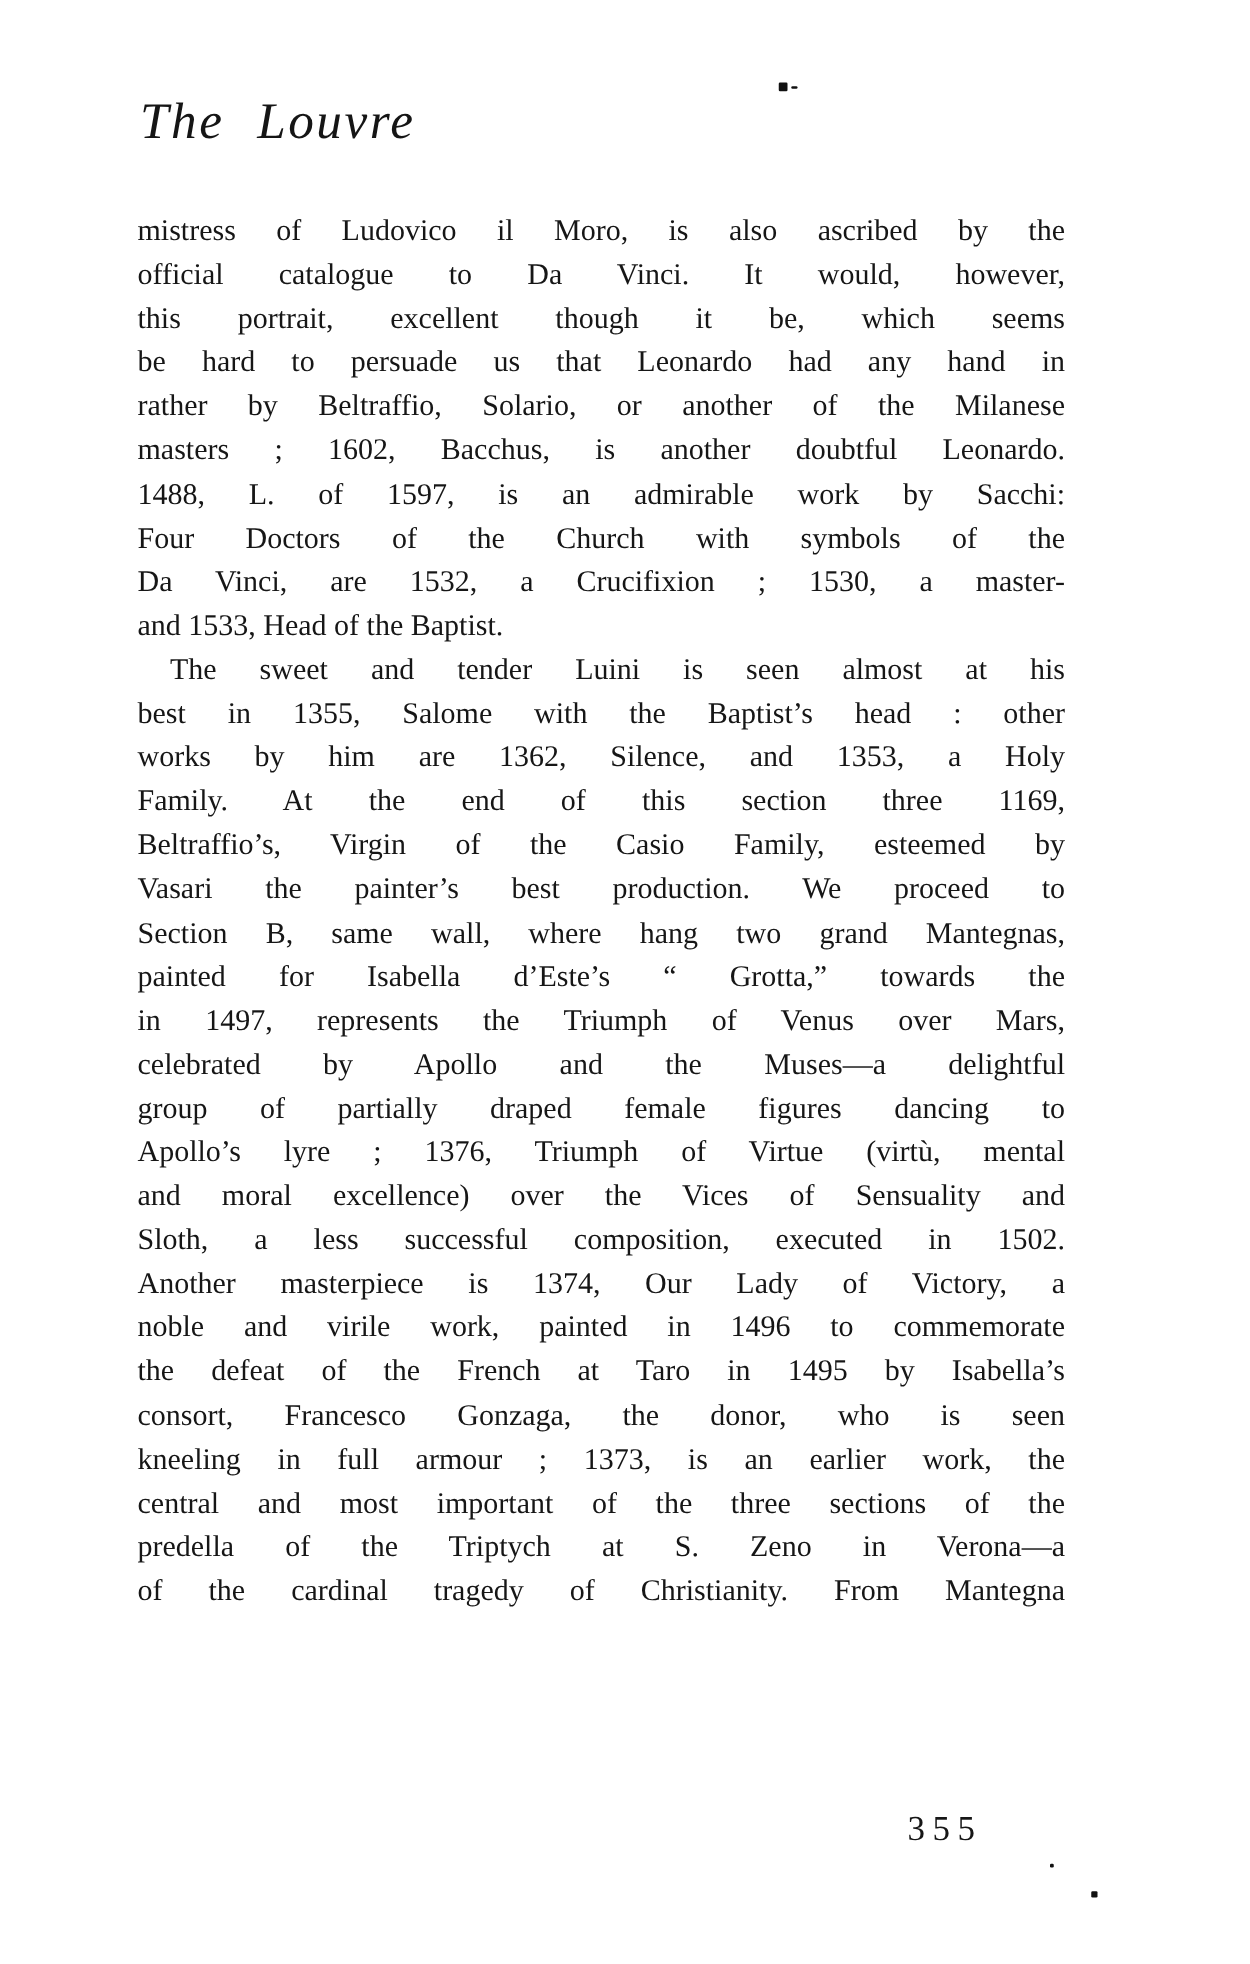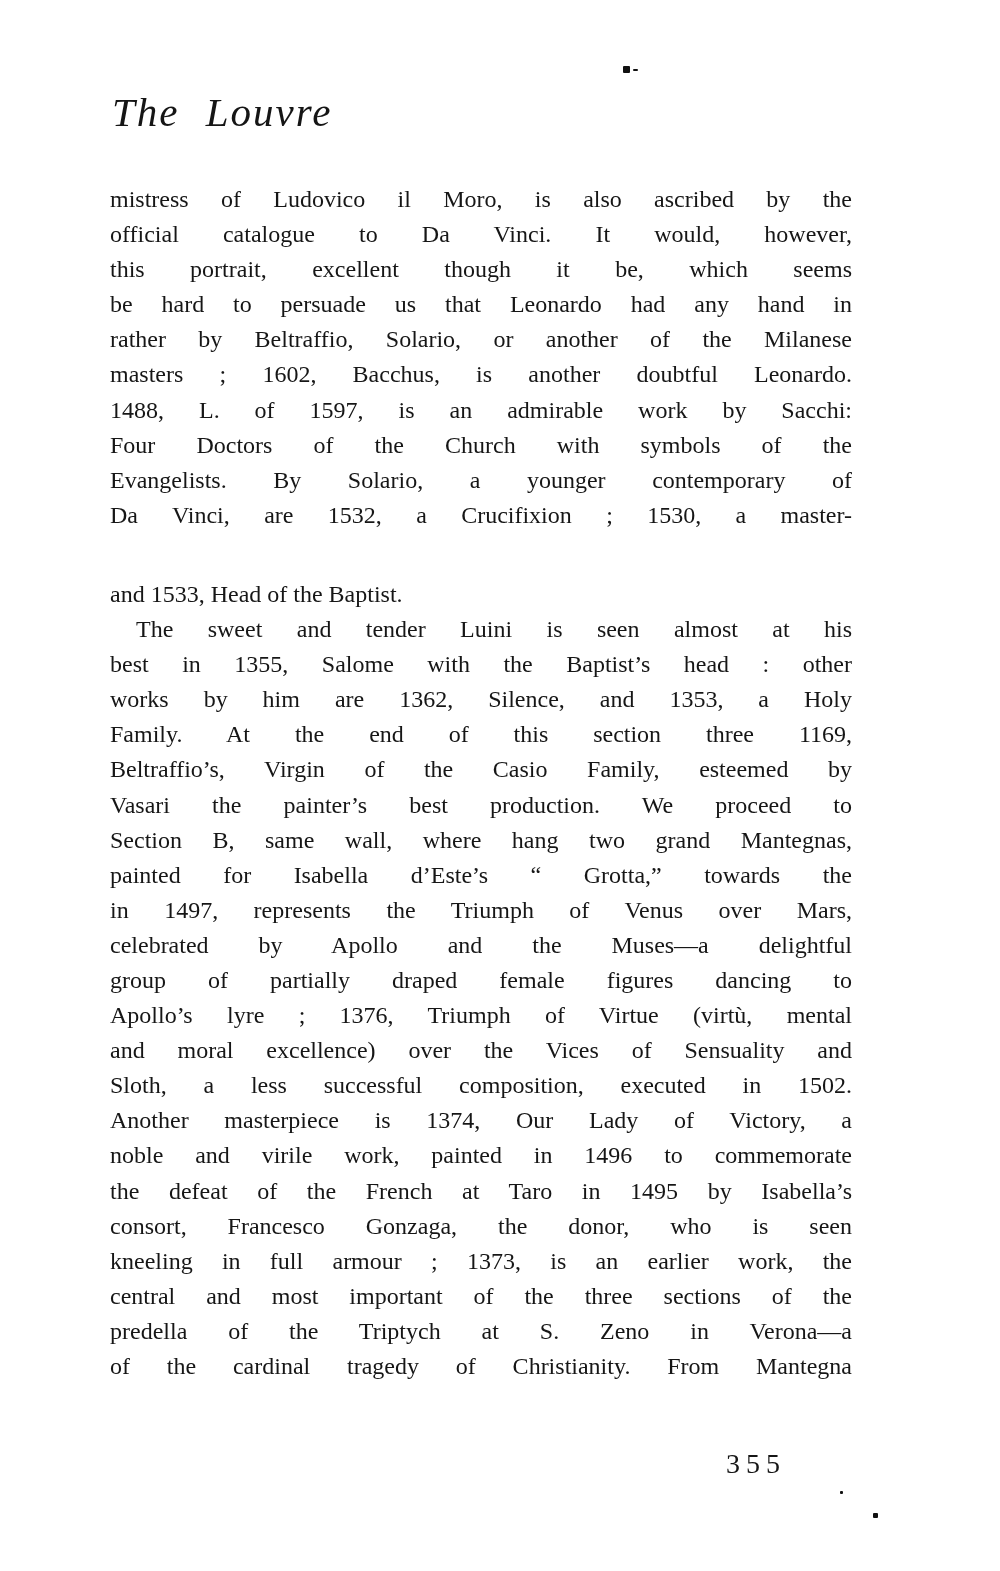--- a/index.html
+++ b/index.html
@@ -12,49 +12,48 @@
     width: 1000px;
     height: 1571px;
     background: #ffffff;
     color: #111111;
     font-family: "Liberation Serif", "DejaVu Serif", serif;
     overflow: hidden;
   }
   .running-head {
     position: absolute;
     left: 112px;
-    top: 88px;
+    top: 72px;
     font-size: 41px;
     font-style: italic;
     font-weight: normal;
     letter-spacing: 2px;
     word-spacing: 14px;
     color: #151515;
     margin: 0;
   }
   .text-block {
     position: absolute;
     left: 110px;
-    top: 182px;
+    top: 168px;
     width: 742px;
     font-size: 24px;
     line-height: 35.1px;
     color: #161616;
   }
   .line {
     text-align: justify;
     text-align-last: justify;
     white-space: normal;
     height: 35.1px;
     overflow: visible;
   }
   .line.no-just {
     text-align: right;
     text-align-last: left;
-    margin-top: 44px;
   }
   .line.indent {
     text-indent: 26px;
   }
   .page-number {
     position: absolute;
     left: 726px;
     top: 1448px;
     font-size: 28px;
     letter-spacing: 6px;
@@ -83,21 +82,20 @@
   <div class="text-block">
     <div>
         <div class="line">mistress of Ludovico il Moro, is also ascribed by the</div>
         <div class="line">official catalogue to Da Vinci.  It would, however,</div>
         <div class="line">this portrait, excellent though it be, which seems</div>
         <div class="line">be hard to persuade us that Leonardo had any hand in</div>
         <div class="line">rather by Beltraffio, Solario, or another of the Milanese</div>
         <div class="line">masters ; 1602, Bacchus, is another doubtful Leonardo.</div>
         <div class="line">1488, L. of 1597, is an admirable work by Sacchi:</div>
         <div class="line">Four Doctors of the Church with symbols of the</div>
-        <div class="line">Evangelists.  By Solario, a younger contemporary of</div>
         <div class="line">Da Vinci, are 1532, a Crucifixion ; 1530, a master-</div>
         <div class="line no-just">and 1533, Head of the Baptist.</div>
       </div>
     <div>
         <div class="line indent">The sweet and tender Luini is seen almost at his</div>
         <div class="line">best in 1355, Salome with the Baptist’s head : other</div>
         <div class="line">works by him are 1362, Silence, and 1353, a Holy</div>
         <div class="line">Family.  At the end of this section three 1169,</div>
         <div class="line">Beltraffio’s, Virgin of the Casio Family, esteemed by</div>
         <div class="line">Vasari the painter’s best production.  We proceed to</div>

